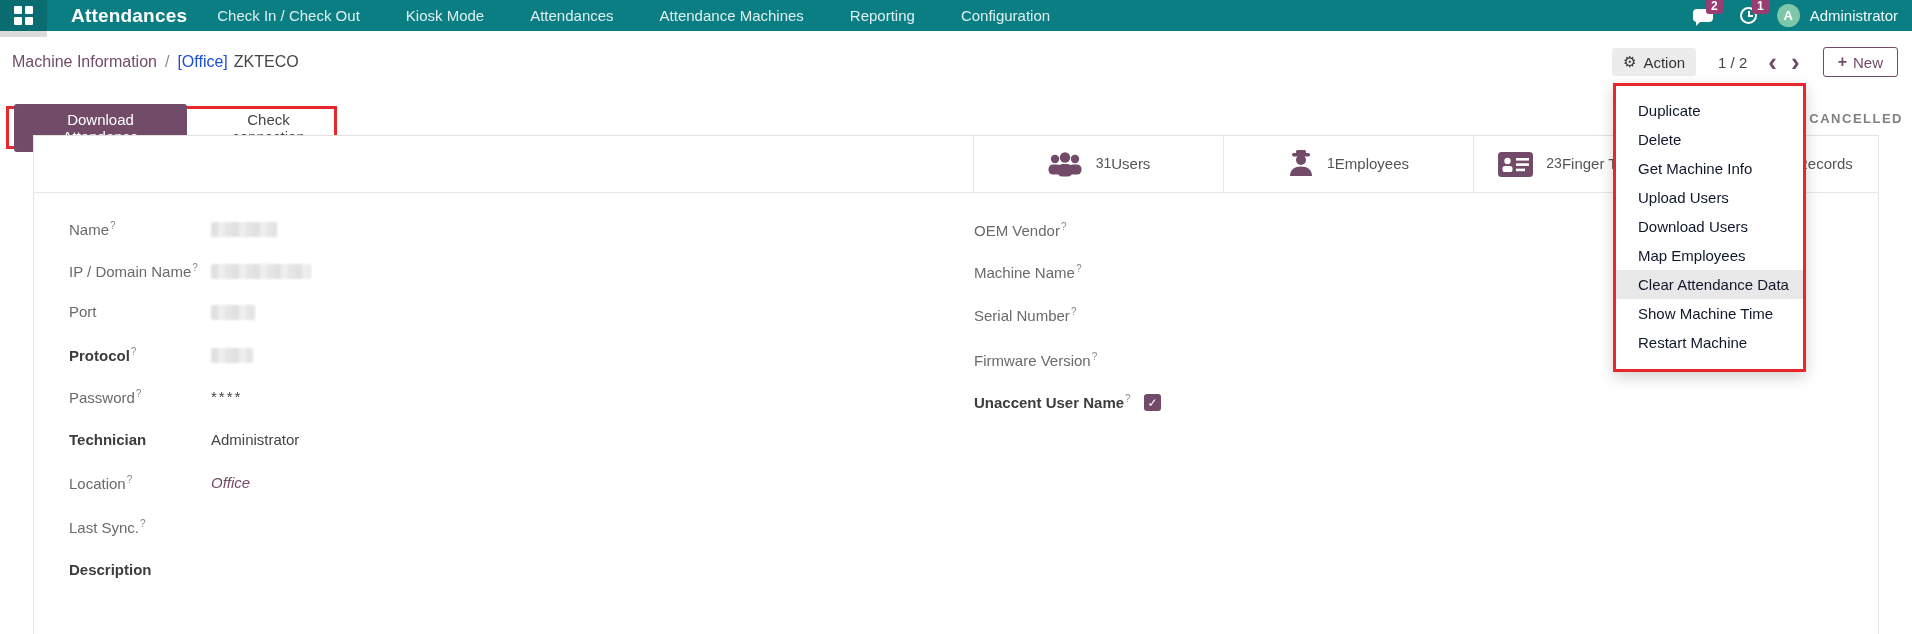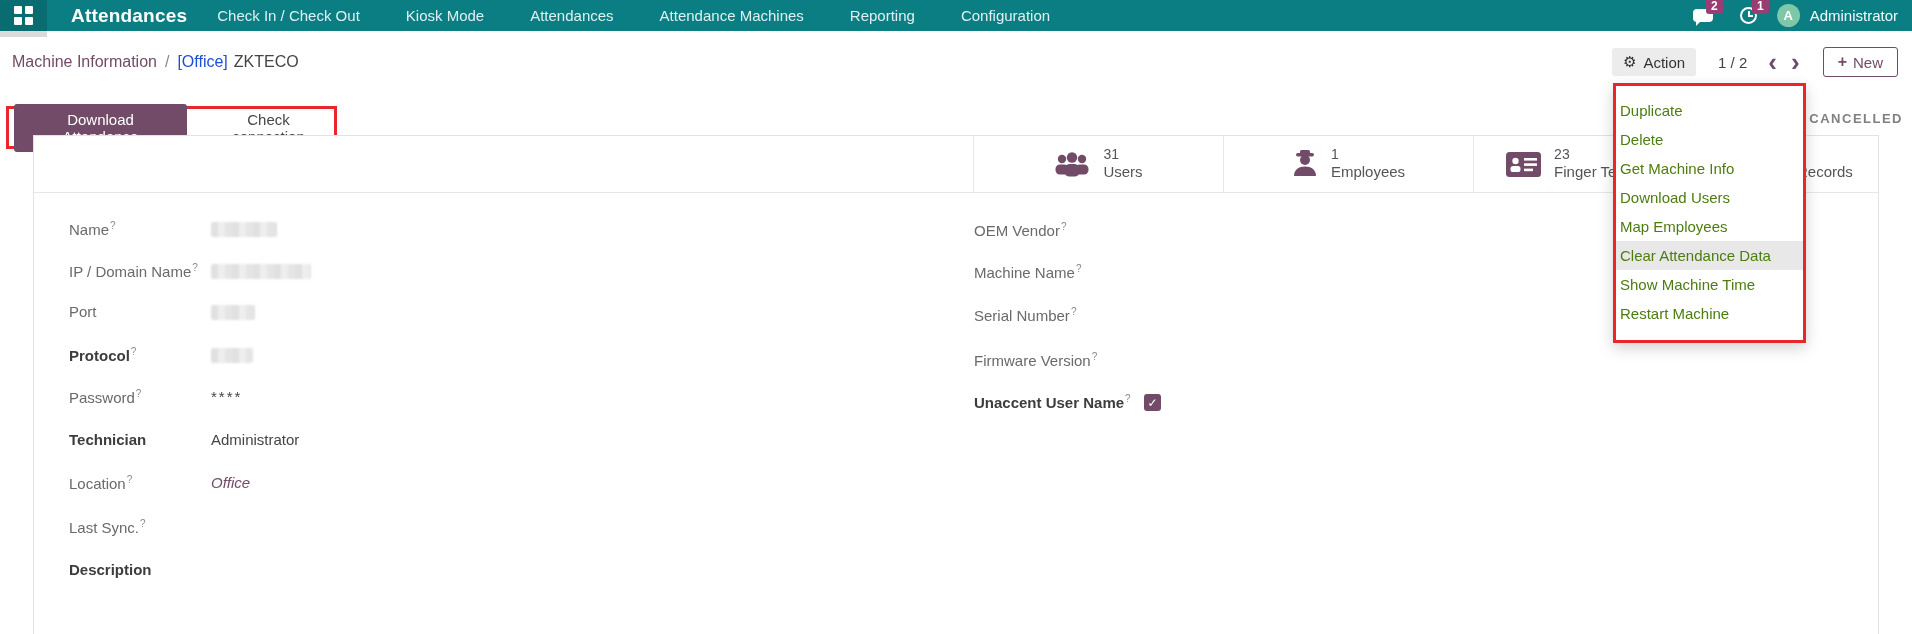--- a/index.html
+++ b/index.html
@@ -64,21 +64,21 @@
   
   .card { position:absolute; left:33px; top:135px; width:1846px; height:520px;
     background:#fff; border:1px solid #e2e2e2; border-bottom:none; }
   .card-header-row { position:relative; height:57px; border-bottom:1px solid #e7e7e7; }
   .stat-cell { position:absolute; top:0; height:56px; border-left:1px solid #e7e7e7;
     display:flex; align-items:center; justify-content:center; gap:13px; cursor:pointer; }
   .stat-cell.c1 { left:939px; width:250px; }
   .stat-cell.c2 { left:1189px; width:250px; }
   .stat-cell.c3 { left:1439px; width:228px; }
   .stat-cell.c4 { left:1667px; width:178px; justify-content:flex-start; padding-left:95px; }
-  .stat-text { display:flex; flex-direction:column; line-height:1.25;justify-content:flex-end; }
+  .stat-text { display:flex; line-height:1.25;justify-content:flex-end; }
   .stat-count { font-size:14px; color:#555; min-height:17px; }
   .stat-label { font-size:15px; color:#555; white-space:nowrap; }
   .stat-icon svg { display:block; }
 
   
   .form-area { position:absolute; left:0; right:0; top:57px; bottom:0; }
   .frow { position:absolute; left:35px; display:flex; align-items:flex-start; }
   .frow-r { position:absolute; left:940px; display:flex; align-items:flex-start; }
   .lbl { width:142px; font-size:15px; color:#6a6a6a; white-space:nowrap; }
   .frow-r .lbl { width:170px; }
@@ -90,21 +90,21 @@
     background:repeating-linear-gradient(90deg,#d7d7d7 0 7px,#e9e9e9 7px 14px,#dddddd 14px 21px);
     filter:blur(1.2px); opacity:.75; }
   .pwd { letter-spacing:2px; }
   .checkbox { width:17px; height:17px; background:var(--accent,#714b67); border-radius:3px;
     color:#fff; font-size:12px; display:flex; align-items:center; justify-content:center; cursor:pointer; margin-top:1px; }
 
   
   .dropdown { position:absolute; left:1613px; top:83px; width:193px; z-index:10;
     background:#fff; border:3px solid var(--annotation,#e8262c);
     box-shadow:0 5px 14px rgba(0,0,0,.18); padding:10px 0 12px; }
-  .dd-item { height:29px; line-height:29px; padding-left:4px; font-size:15px; color:#4d7c0f;
+  .dd-item { height:29px; line-height:29px; padding-left:22px; font-size:15px; color:#0f172a;
     cursor:pointer; white-space:nowrap; }
   .dd-item.highlight { background:#e8e8e8; }
 </style>
 </head>
 <body>
 
 <div class="screen">
 
   <header class="navbar">
     <div class="apps-block">
@@ -284,20 +284,21 @@
             <span>✓</span>
           </span>
       </div>
     </div>
   </div>
 
   <div class="dropdown">
     <div class="dd-item">Duplicate</div>
     <div class="dd-item">Delete</div>
     <div class="dd-item">Get Machine Info</div>
+    <div class="dd-item">Upload Users</div>
     <div class="dd-item">Download Users</div>
     <div class="dd-item">Map Employees</div>
     <div class="dd-item highlight">Clear Attendance Data</div>
     <div class="dd-item">Show Machine Time</div>
     <div class="dd-item">Restart Machine</div>
   </div>
 
 </div>
 
 </body></html>

